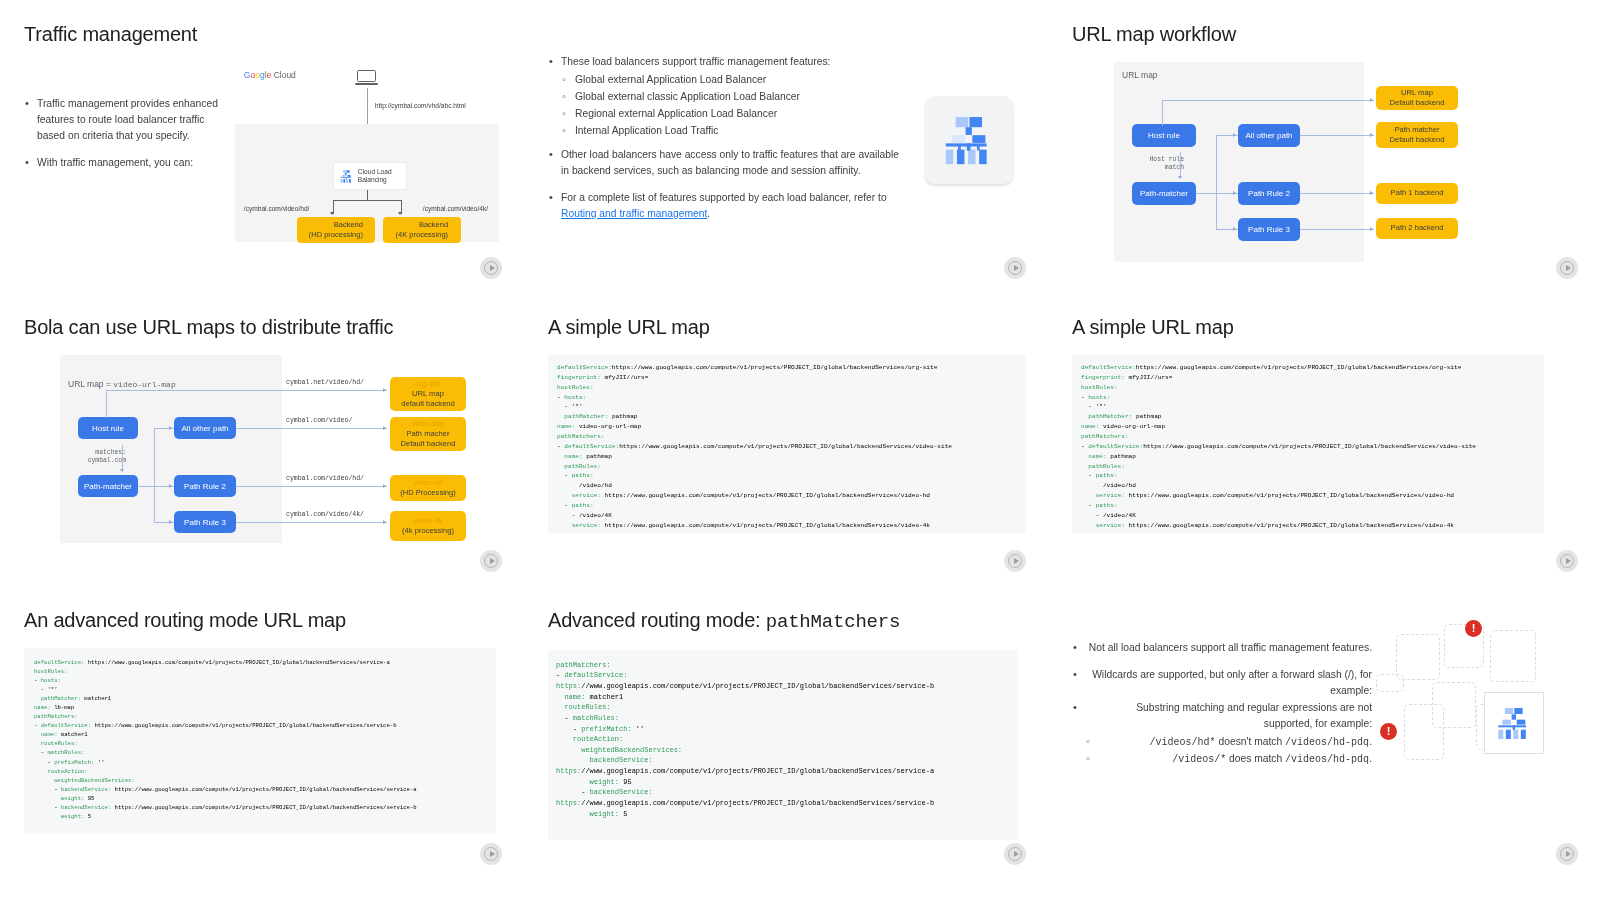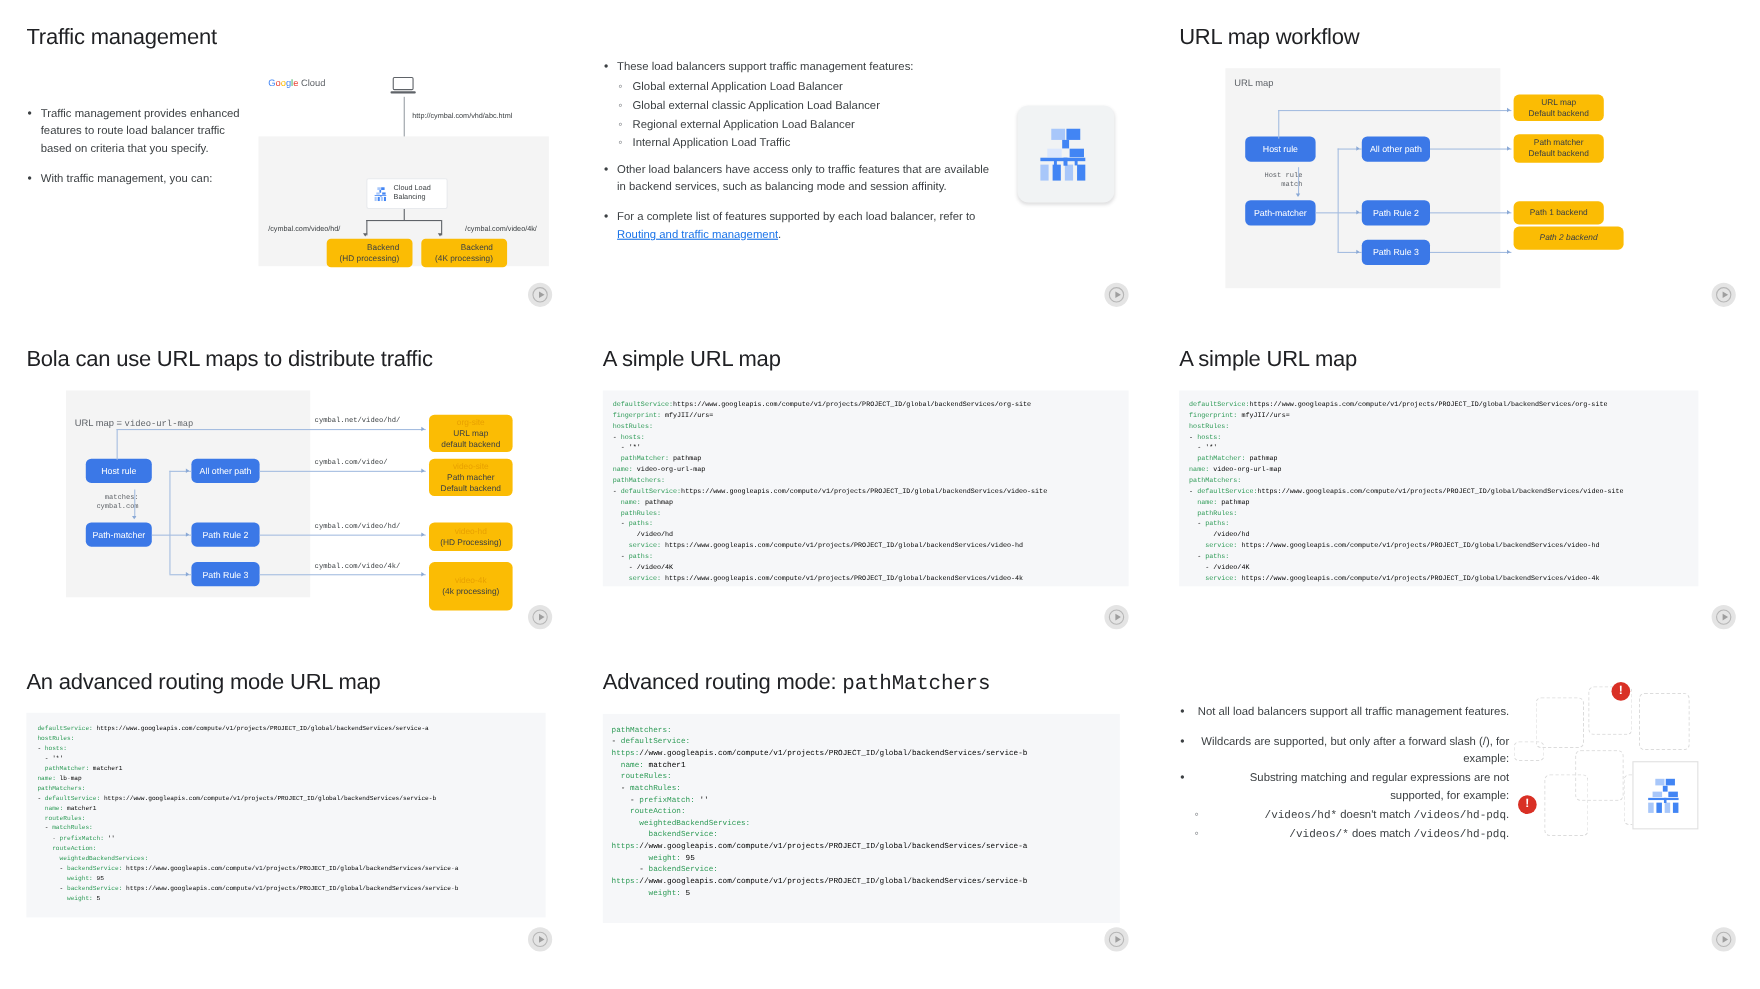--- a/index.html
+++ b/index.html
@@ -326,21 +326,21 @@
       <div class="conn" style="left:186px;top:73px;width:74px;height:1px;"></div>
       <div class="arrowh" style="left:256px;top:70.5px;"></div>
       <div class="conn" style="left:186px;top:131px;width:74px;height:1px;"></div>
       <div class="arrowh" style="left:256px;top:128.5px;"></div>
       <div class="conn" style="left:186px;top:167px;width:74px;height:1px;"></div>
       <div class="arrowh" style="left:256px;top:164.5px;"></div>
 
       <div class="ybox" style="left:262px;top:24px;width:82px;height:24px;">URL map<br>Default backend</div>
       <div class="ybox" style="left:262px;top:60px;width:82px;height:26px;">Path matcher<br>Default backend</div>
       <div class="ybox" style="left:262px;top:121px;width:82px;height:21px;">Path 1 backend</div>
-      <div class="ybox" style="left:262px;top:144px;width:100px;height:21px;font-style:italic;">Path 2 backend</div>
+      <div class="ybox" style="left:262px;top:156px;width:82px;height:21px;">Path 2 backend</div>
     </div>
     <div class="play-btn">
         <div class="ring">
           <div class="tri"></div>
         </div>
       </div>
   </div>
 
   <div class="card">
     <div class="card-title">Bola can use URL maps to distribute traffic</div>
@@ -390,21 +390,21 @@
         <div>URL map<br>default backend</div>
       </div>
       <div class="ybox" style="left:330px;top:62px;width:76px;height:34px;flex-direction:column;">
         <div class="hl">video-site</div>
         <div>Path macher<br>Default backend</div>
       </div>
       <div class="ybox" style="left:330px;top:120px;width:76px;height:26px;flex-direction:column;">
         <div class="hl">video-hd</div>
         <div>(HD Processing)</div>
       </div>
-      <div class="ybox" style="left:330px;top:156px;width:76px;height:44px;flex-direction:column;">
+      <div class="ybox" style="left:330px;top:156px;width:76px;height:30px;flex-direction:column;">
         <div class="hl">video-4k</div>
         <div>(4k processing)</div>
       </div>
     </div>
     <div class="play-btn">
         <div class="ring">
           <div class="tri"></div>
         </div>
       </div>
   </div>

